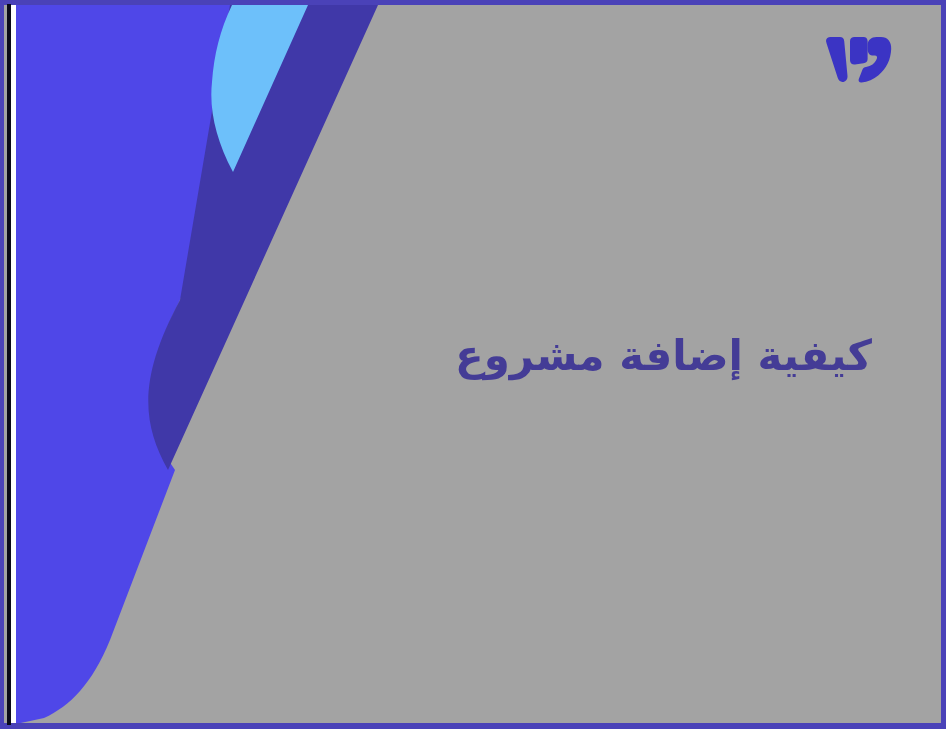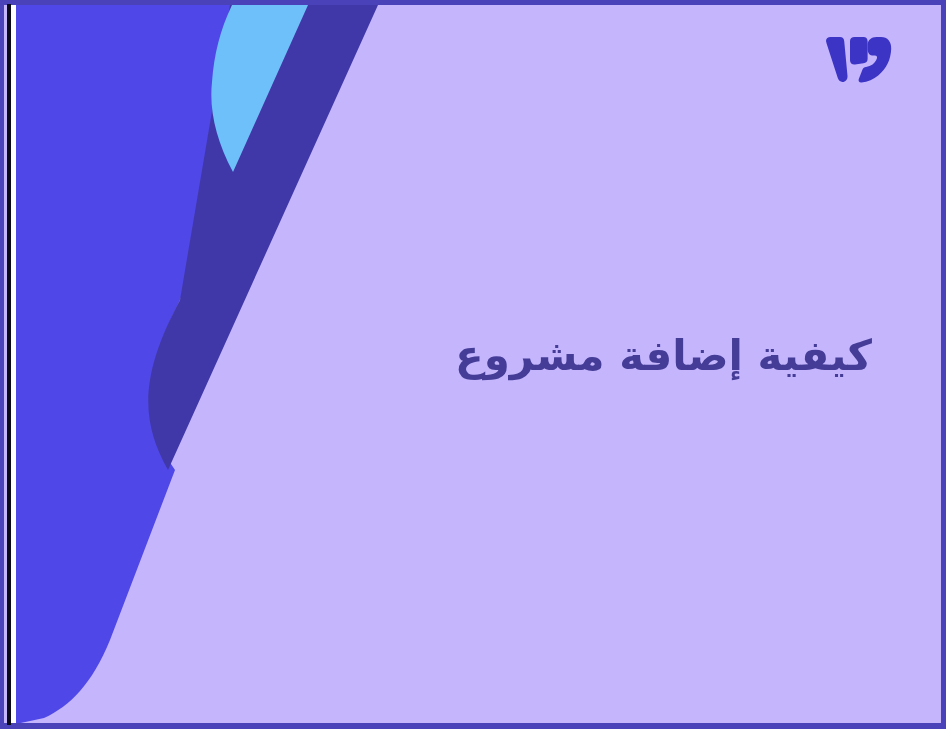--- a/index.html
+++ b/index.html
@@ -11,21 +11,21 @@
     background: #ffffff;
     font-family: "DejaVu Sans", "Liberation Sans", sans-serif;
     overflow: hidden;
   }
 
   
   .slide {
     position: relative;
     width: 946px;
     height: 729px;
-    background: #c4b5fd;
+    background: #a3a3a3;
     overflow: hidden;
   }
 
   .frame-border {
     position: absolute;
     inset: 0;
     border-top: 5px solid #4A42B8;
     border-bottom: 6px solid #4A42B8;
     border-right: 5px solid #4A42B8;
     border-left: 4px solid #4A42B8;

